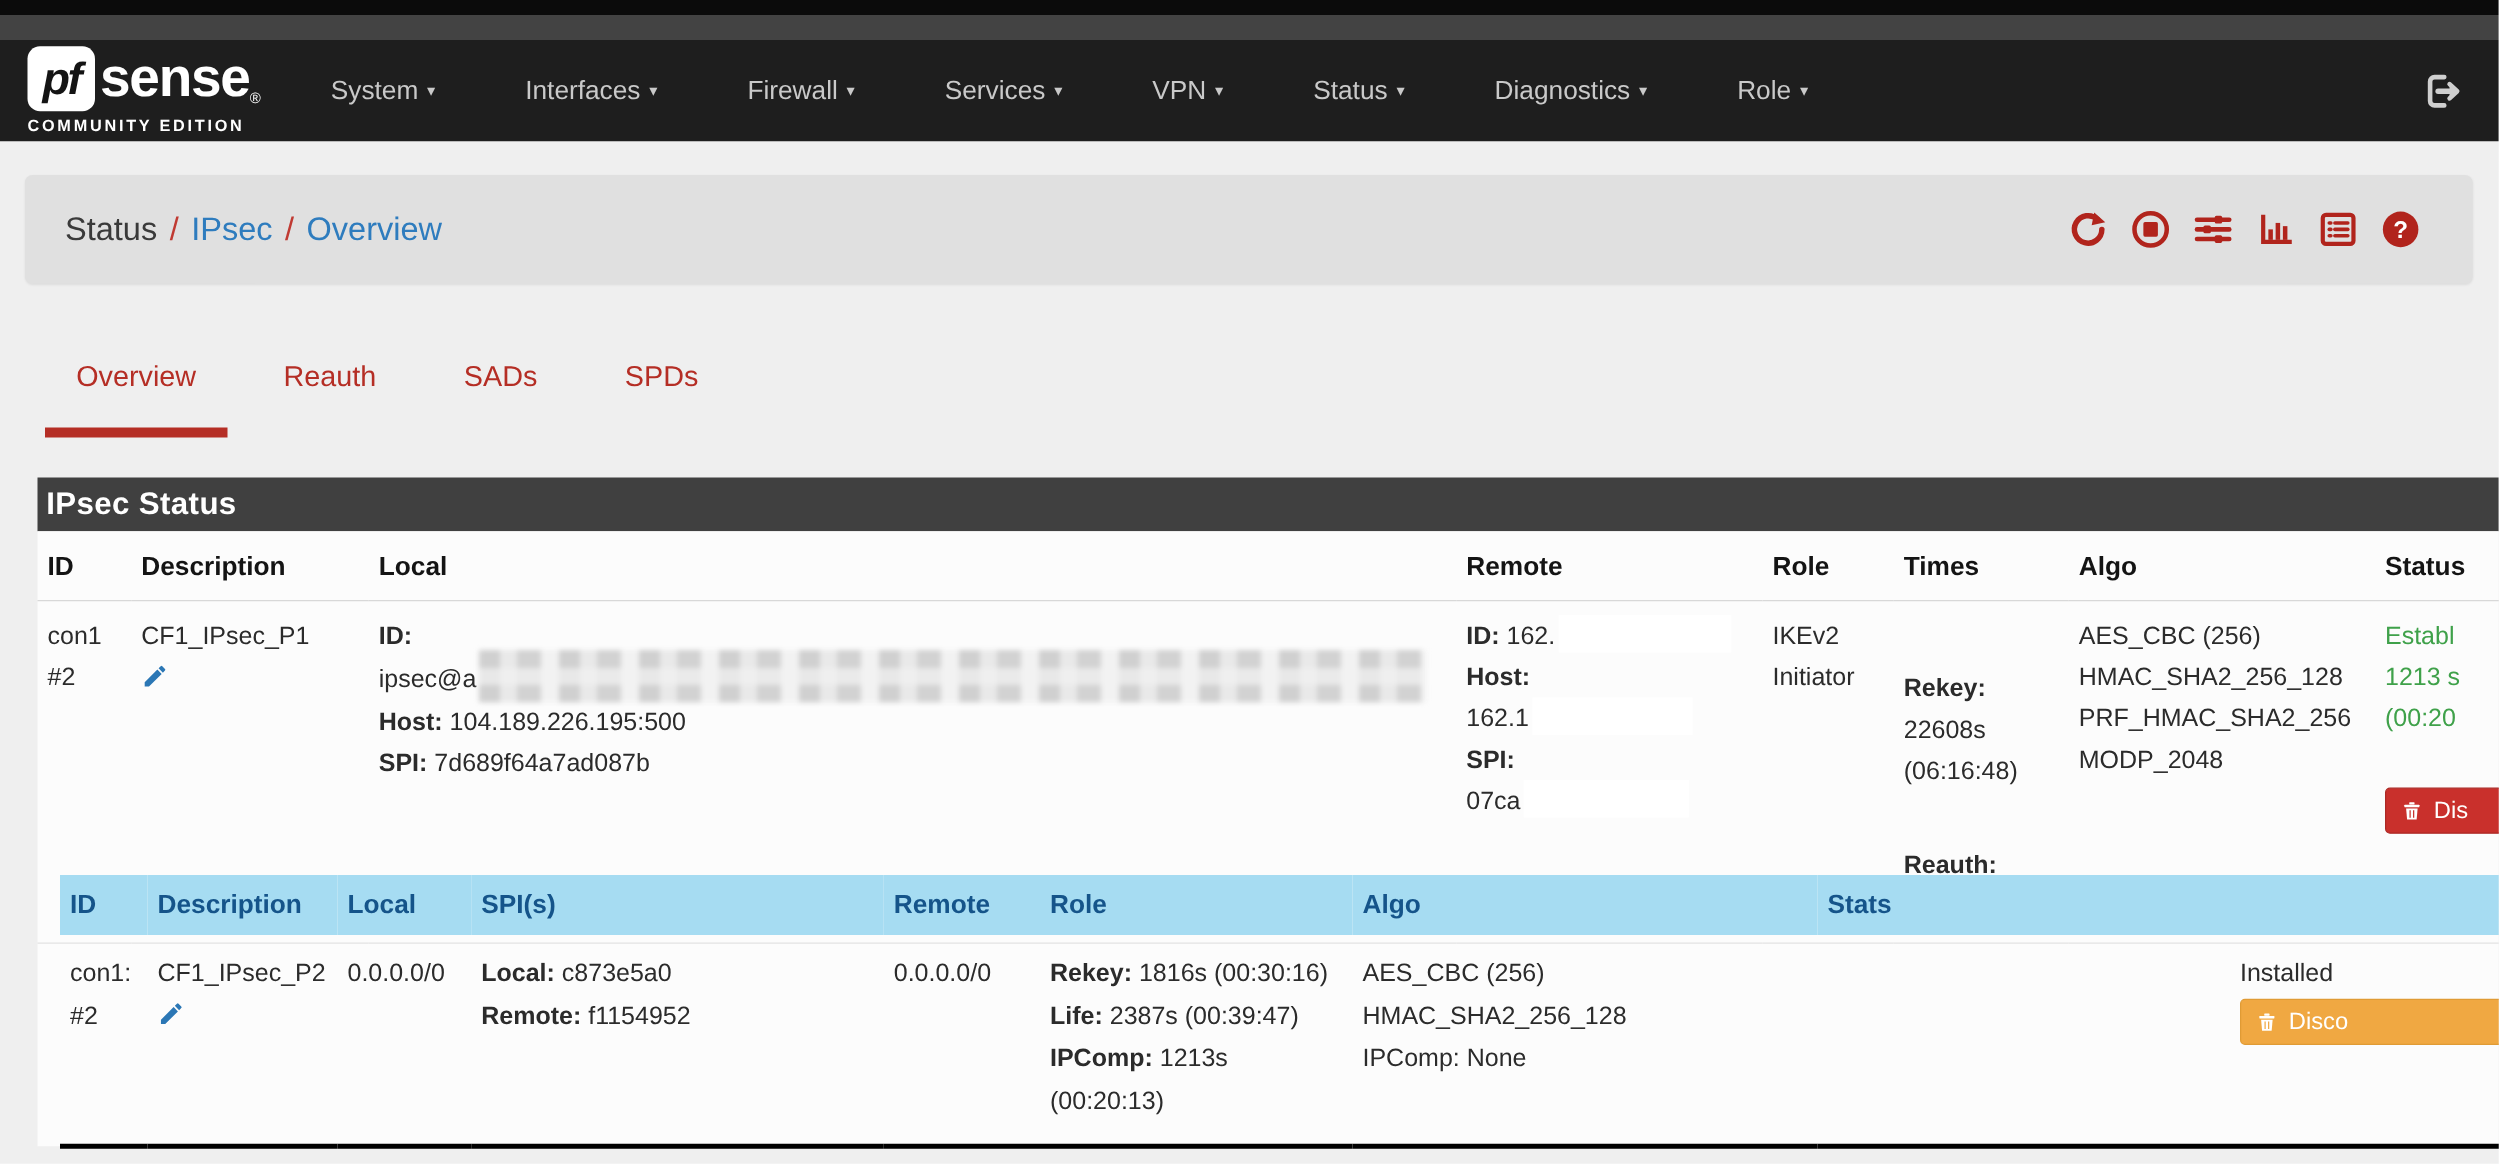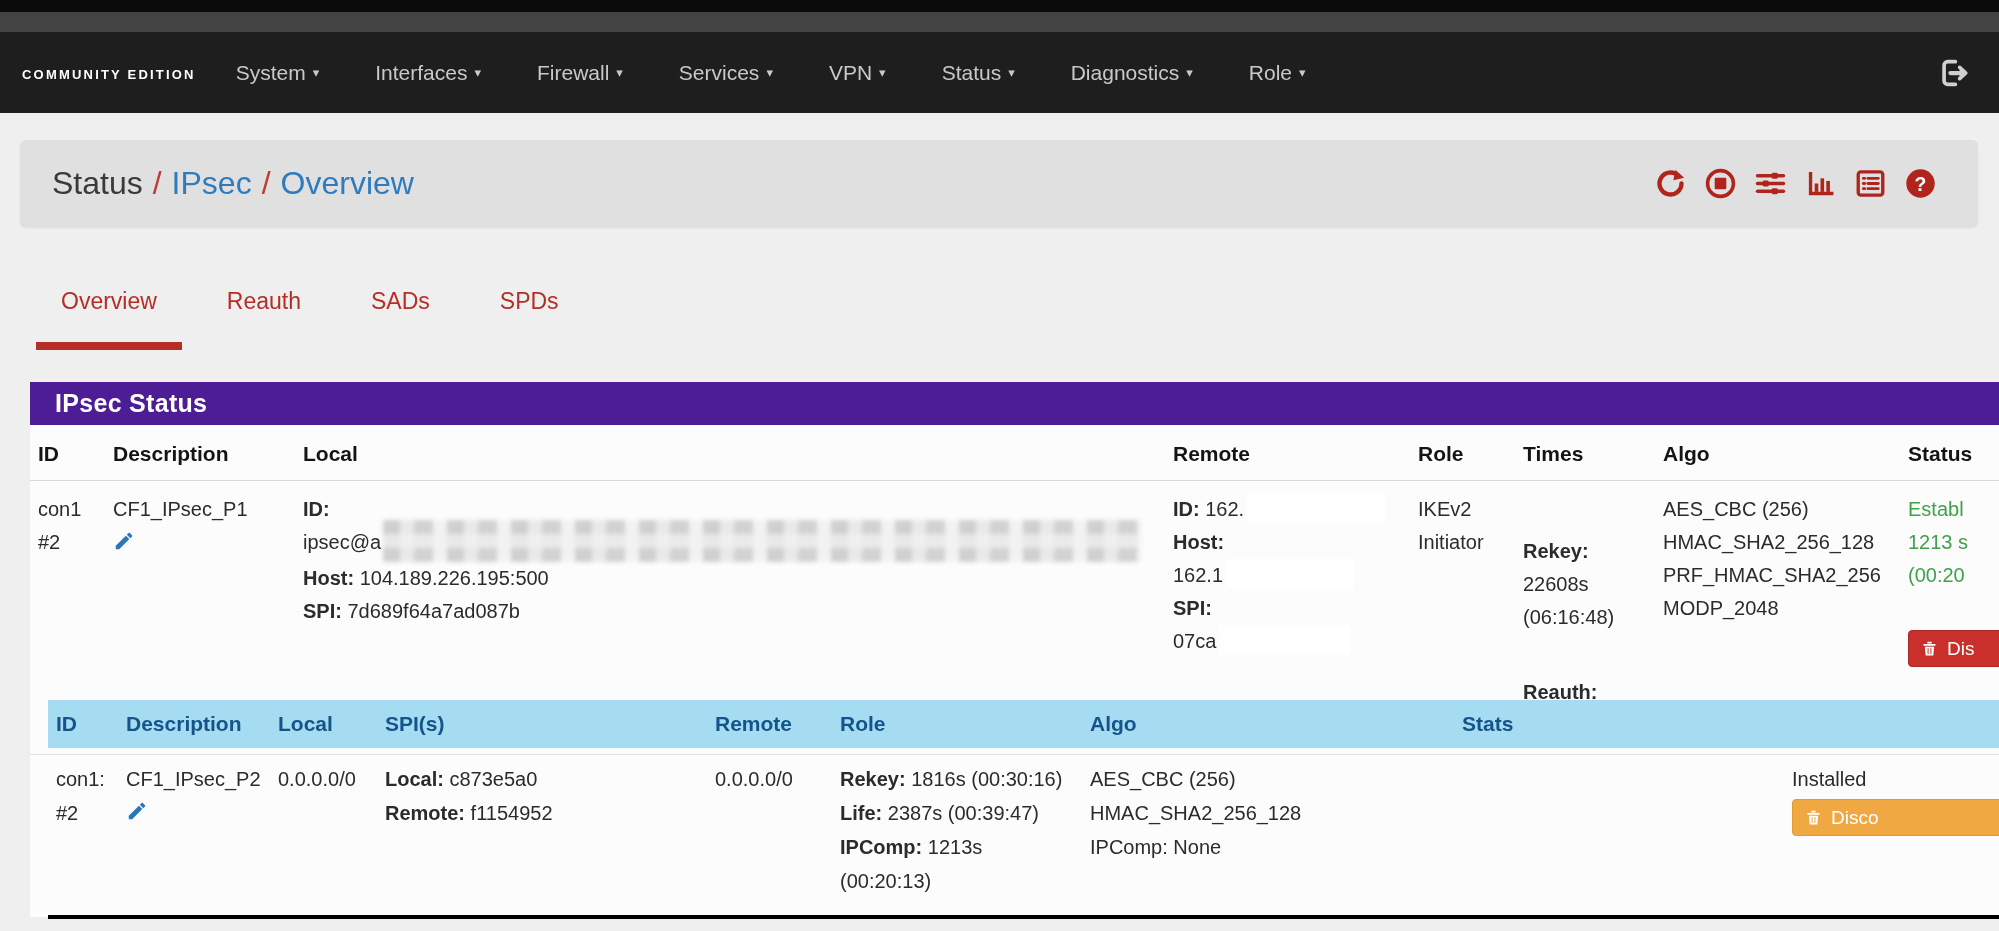--- a/index.html
+++ b/index.html
@@ -23,53 +23,53 @@
     width:54px; height:52px; background:#fff; border-radius:10px;
     display:flex; align-items:center; justify-content:center; margin-right:4px;
   }
   .logo-pf { font-style:italic; font-weight:bold; font-size:36px; color:#141414; letter-spacing:-2px; }
   .logo-sense { font-size:44px; font-weight:bold; color:#fff; letter-spacing:-1px; line-height:1; }
   .logo-reg { font-size:12px; color:#fff; align-self:flex-end; margin-bottom:4px; }
   .edition { color:#fff; font-size:13px; font-weight:bold; letter-spacing:2.2px; margin-top:4px; }
   .nav-menu { display:flex; align-items:center; }
   .nav-item {
     color:#c9c9c9; font-size:21px; margin-right:56px; cursor:pointer;
-    display:flex; align-items:center; white-space:nowrap;
+    display:flex; align-items:center; white-space:nowrap;margin-left:16px;
   }
   .nav-caret { font-size:13px; margin-left:7px; color:#c9c9c9; }
   .nav-logout { position:absolute; right:28px; top:24px; width:34px; height:34px; cursor:pointer; }
 
   
   .crumb-bar {
     position:absolute; top:140px; left:20px; width:1958px; height:87px;
     background:#e0e0e0; border-radius:6px;
     display:flex; align-items:center; box-shadow:0 1px 2px rgba(0,0,0,0.08);
   }
-  .crumb-text { margin-left:32px; font-size:32px; }
+  .crumb-text { margin-left:32px; font-size:26px; }
   .crumb-current { color:#3a3a3a; }
   .crumb-sep { color:#c03a32; padding:0 10px; }
   .crumb-link { color:#2e7cbe; cursor:pointer; }
   .crumb-icons { position:absolute; right:42px; display:flex; align-items:center; gap:19px; }
   .crumb-icons svg { width:31px; height:31px; cursor:pointer; }
 
   
   .tabs { position:absolute; top:288px; left:36px; display:flex; }
   .tab {
     font-size:23px; color:#b52e25; padding:0 25px 22px; margin-right:20px;
     cursor:pointer; position:relative; white-space:nowrap;
   }
   .tab.active::after {
     content:""; position:absolute; left:0; right:0; bottom:-13px; height:8px; background:#b52e25;
   }
 
   
   .panel-header {
     position:absolute; top:382px; left:30px; width:1969px; height:43px;
-    background:#4c1d95; color:#fff; font-weight:bold; font-size:25px;
-    display:flex; align-items:center; padding-left:25px; letter-spacing:0.3px;
+    background:#404040; color:#fff; font-weight:bold; font-size:25px;
+    display:flex; align-items:center; padding-left:7px; letter-spacing:0.3px;
   }
   .panel-body { position:absolute; top:425px; left:30px; width:1969px; height:492px; background:#fcfcfc; }
 
   table { border-collapse:collapse; table-layout:fixed; }
   #ike-table { position:absolute; left:30px; top:425px; width:2030px; }
   #ike-table th {
     text-align:left; font-weight:bold; font-size:21px; color:#141414;
     padding:16px 8px 12px; border-bottom:1px solid #d8d8d8; height:55px;
   }
   #ike-table td {
@@ -114,20 +114,27 @@
   .rw-1 { width:138px; } .rw-2 { width:128px; } .rw-3 { width:132px; }
 </style>
 </head>
 <body>
 
 <div class="strip-black"></div>
 <div class="strip-gray"></div>
 
 <div class="navbar">
   <div class="brand">
+    <div class="brand-row">
+      <div class="logo-box">
+        <span class="logo-pf">pf</span>
+      </div>
+      <span class="logo-sense">sense</span>
+      <span class="logo-reg">®</span>
+    </div>
     <div class="edition">COMMUNITY EDITION</div>
   </div>
   <nav class="nav-menu">
     <div class="nav-item">
         <span>System</span>
         <span class="nav-caret">▾</span>
       </div>
     <div class="nav-item">
         <span>Interfaces</span>
         <span class="nav-caret">▾</span>

